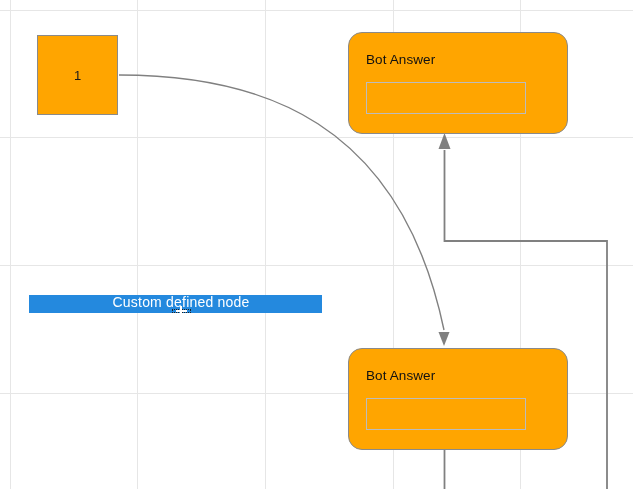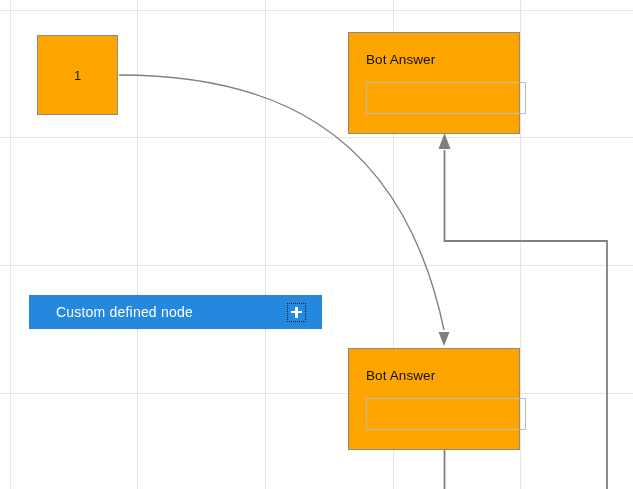--- a/index.html
+++ b/index.html
@@ -55,23 +55,24 @@
     justify-content: center;
   }
   #node-start .node-index {
     font-size: 13px;
     color: #1a1a1a;
     line-height: 1;
   }
 
   
   .bot-node {
-    width: 172px;
+    width: 220px;
     height: 102px;
     padding: 14px 13px 0 13px;
+    border-radius: 14px;
   }
   #node-bot-top    { left: 348px; top: 32px; }
   #node-bot-bottom { left: 348px; top: 348px; }
 
   .bot-node .node-title {
     font-size: 13.5px;
     color: #111111;
     line-height: 1.1;
     margin: 6px 0 0 4px;
     letter-spacing: 0.1px;
@@ -84,27 +85,28 @@
     border: 1px solid #bcbcbc;
     background: transparent;
   }
 
   
   #palette-bar {
     position: absolute;
     left: 29px;
     top: 295px;
     width: 293px;
-    height: 34px;
+    height: 18px;
     box-sizing: border-box;
     background: #2489de;
     display: flex;
     align-items: center;
     justify-content: space-between;
     padding: 0 16px 0 27px;
+    flex-direction: column;
   }
   #palette-bar .palette-label {
     color: #ffffff;
     font-size: 14px;
     line-height: 1;
     letter-spacing: 0.2px;
   }
   .add-icon {
     position: relative;
     width: 19px;

